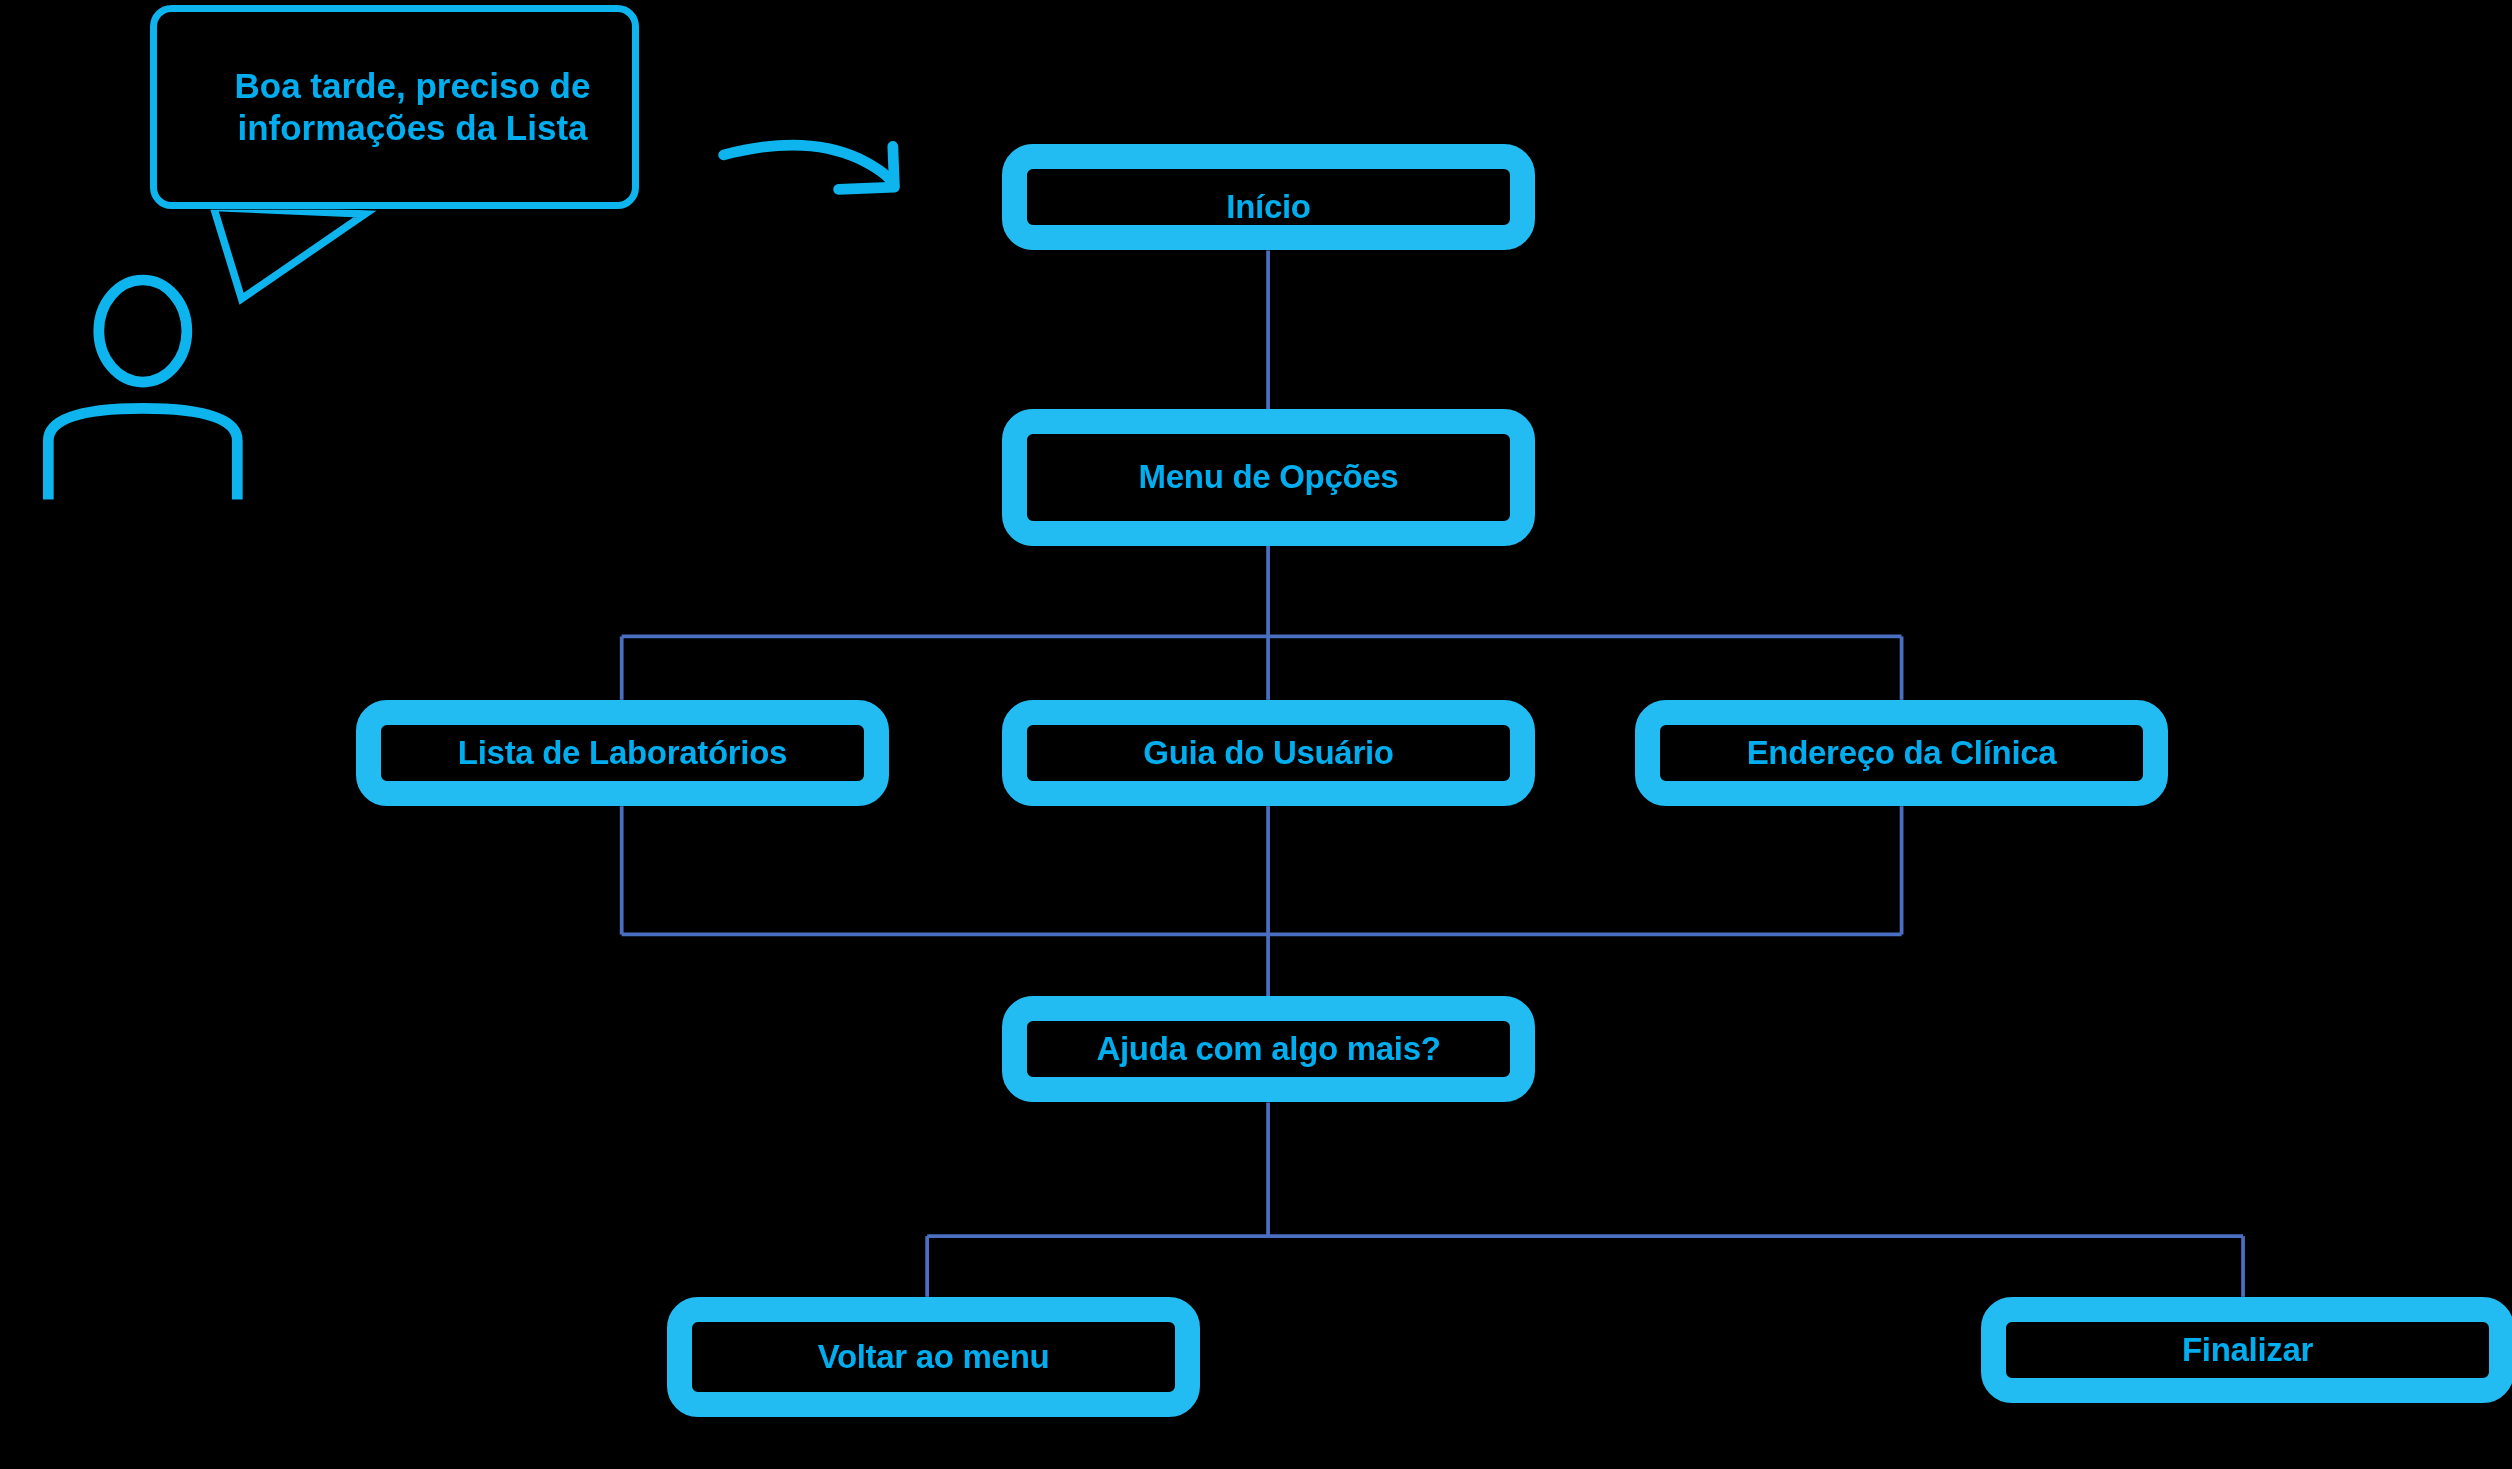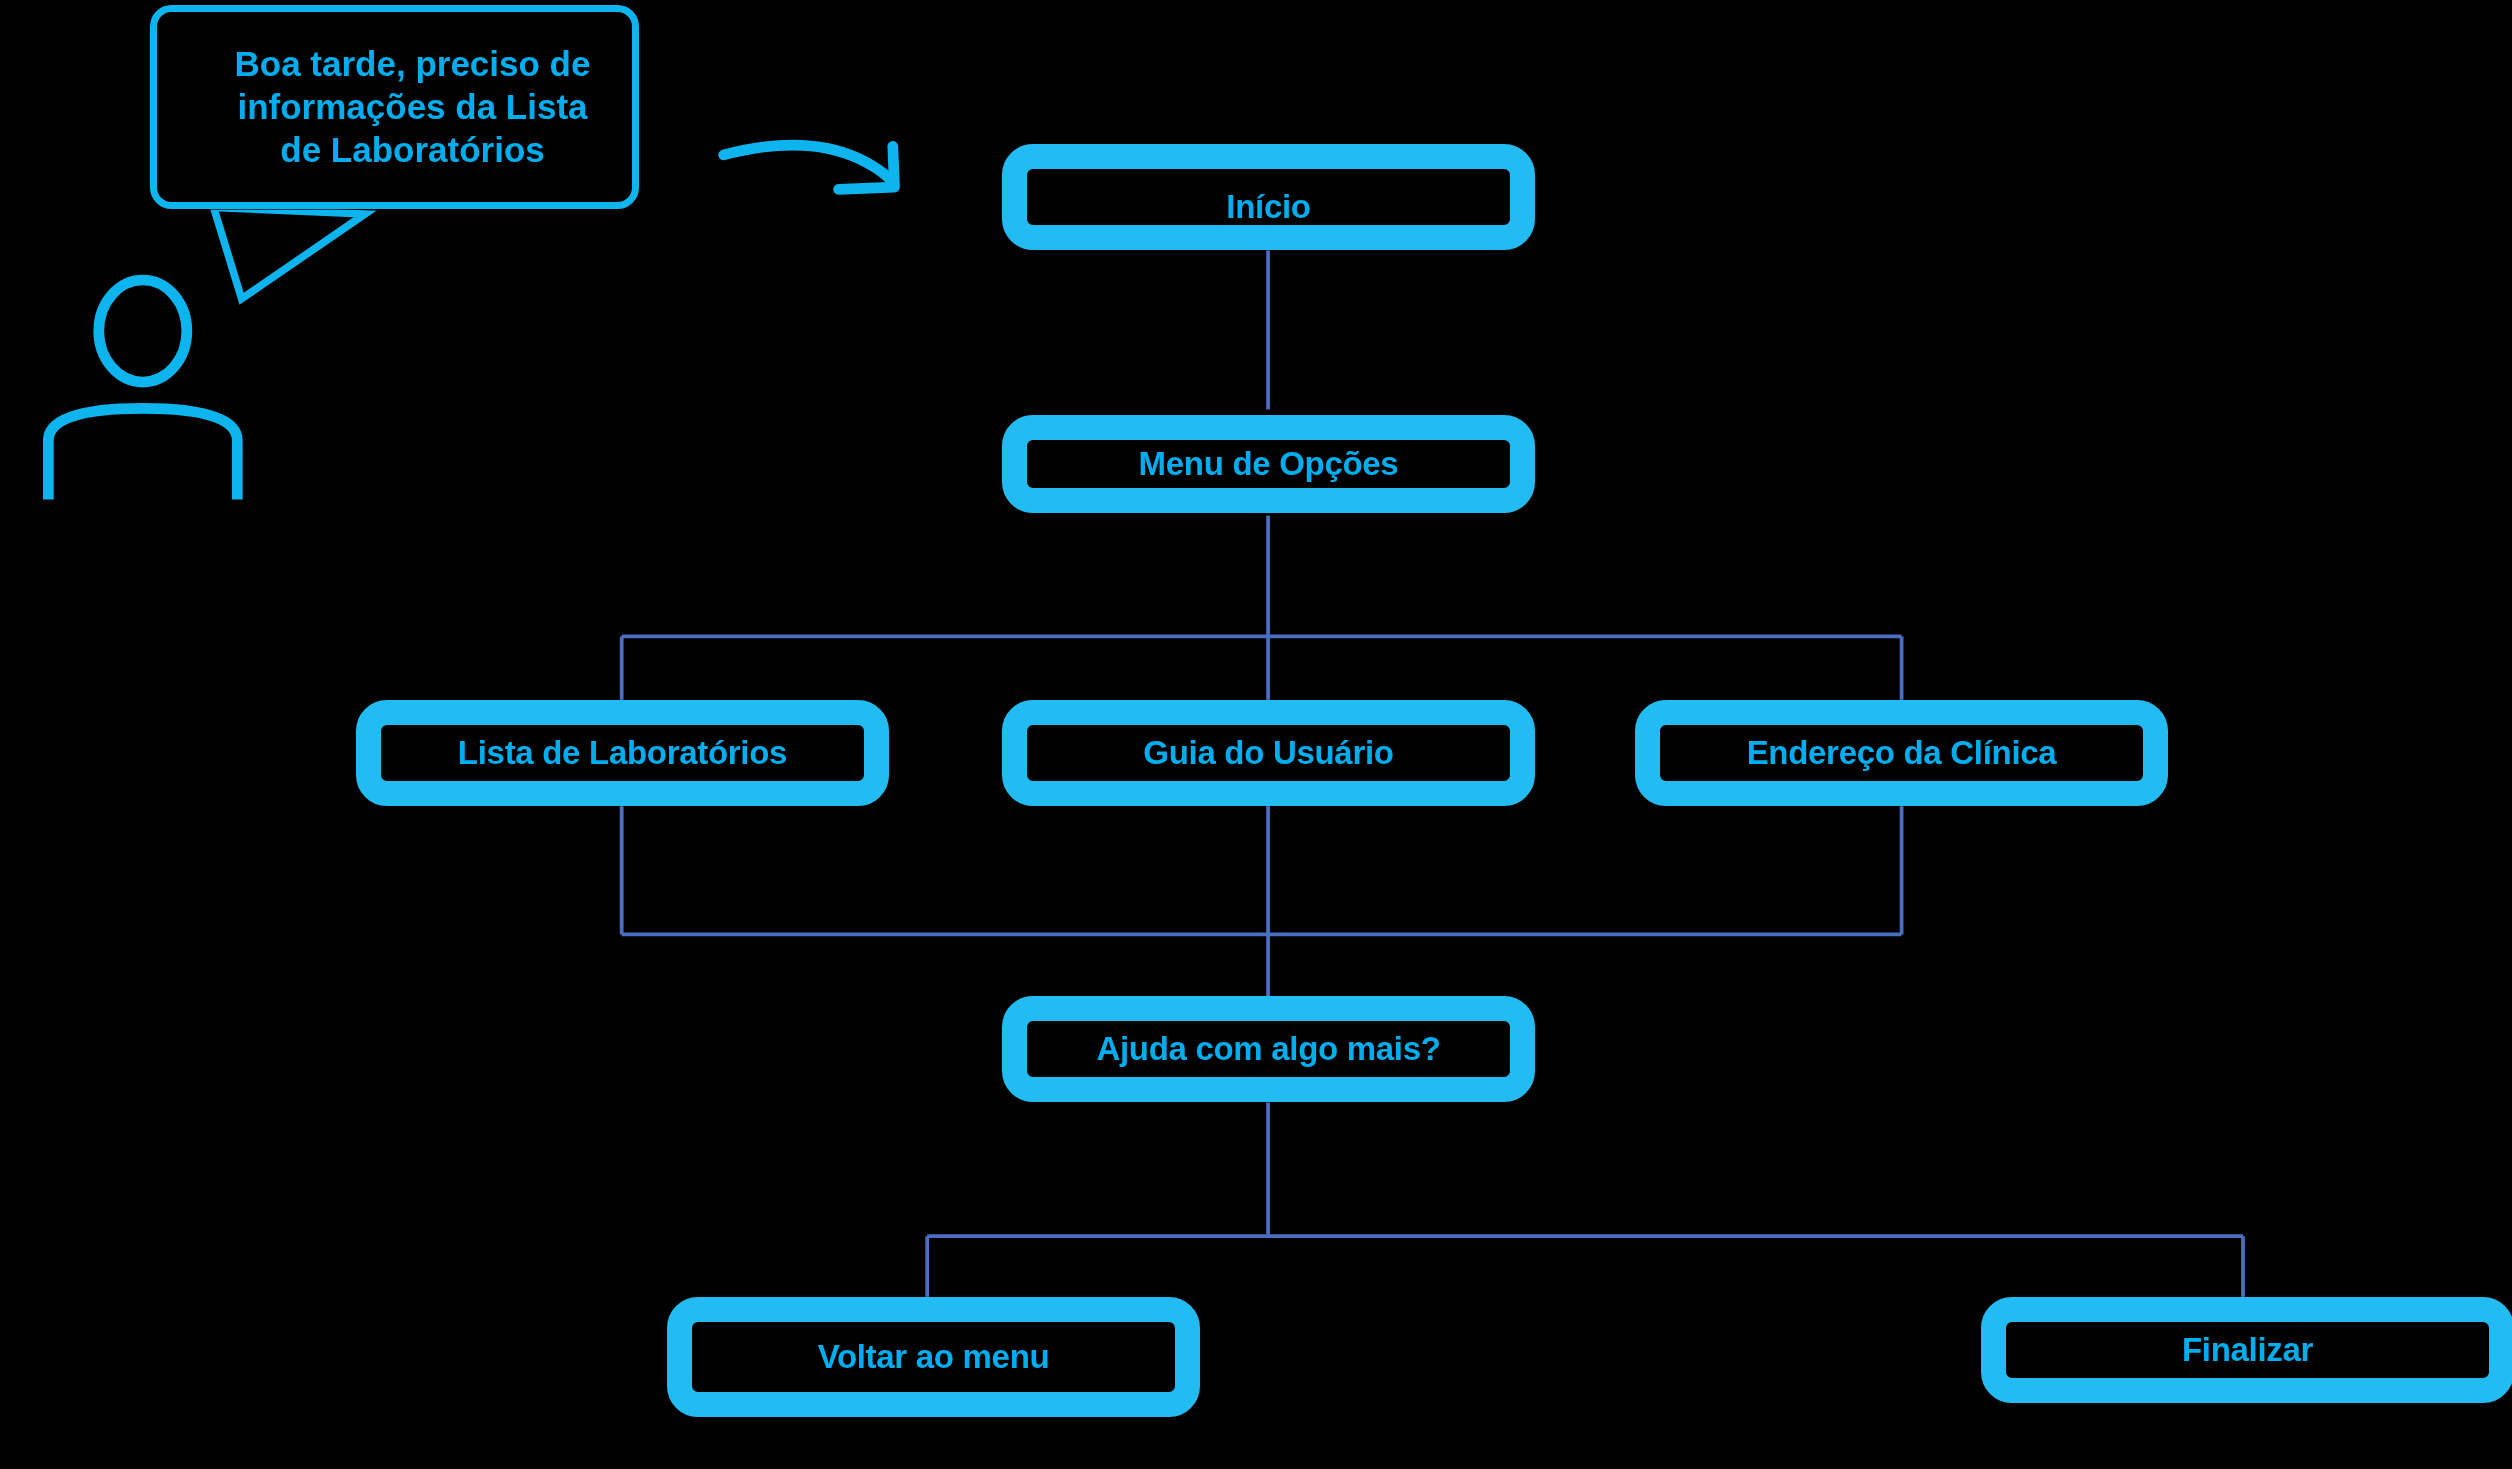--- a/index.html
+++ b/index.html
@@ -102,29 +102,28 @@
     <g>
       <path d="M 1348,288 Q 1500,248 1600,295 Q 1655,322 1665,345" fill="none" stroke="#0DB4EE" stroke-width="20" stroke-linecap="round"></path>
       <path d="M 1663,272 L 1666,348 L 1562,352" fill="none" stroke="#0DB4EE" stroke-width="20" stroke-linecap="round" stroke-linejoin="round"></path>
     </g>
   </svg>
 
   <div class="bubble" style="left:150px; top:5.4px; width:489px; height:204px;padding-left:36px;">
     <div class="bubble-text">
       <div>Boa tarde, preciso de</div>
       <div>informações da Lista</div>
-      <div>de Laboratórios</div>
     </div>
   </div>
 
   <div class="node" style="left:1002px; top:144px; width:533px; height:106px;align-items:flex-end;">
     <span class="node-label">Início</span>
   </div>
 
-  <div class="node" style="left:1002px; top:409px; width:533px; height:98px;margin-top:6px;">
+  <div class="node" style="left:1002px; top:409px; width:533px; height:137px;">
     <span class="node-label">Menu de Opções</span>
   </div>
 
   <div class="node" style="left:356px; top:700px; width:533px; height:106px;">
     <span class="node-label">Lista de Laboratórios</span>
   </div>
 
   <div class="node" style="left:1002px; top:700px; width:533px; height:106px;">
     <span class="node-label">Guia do Usuário</span>
   </div>

